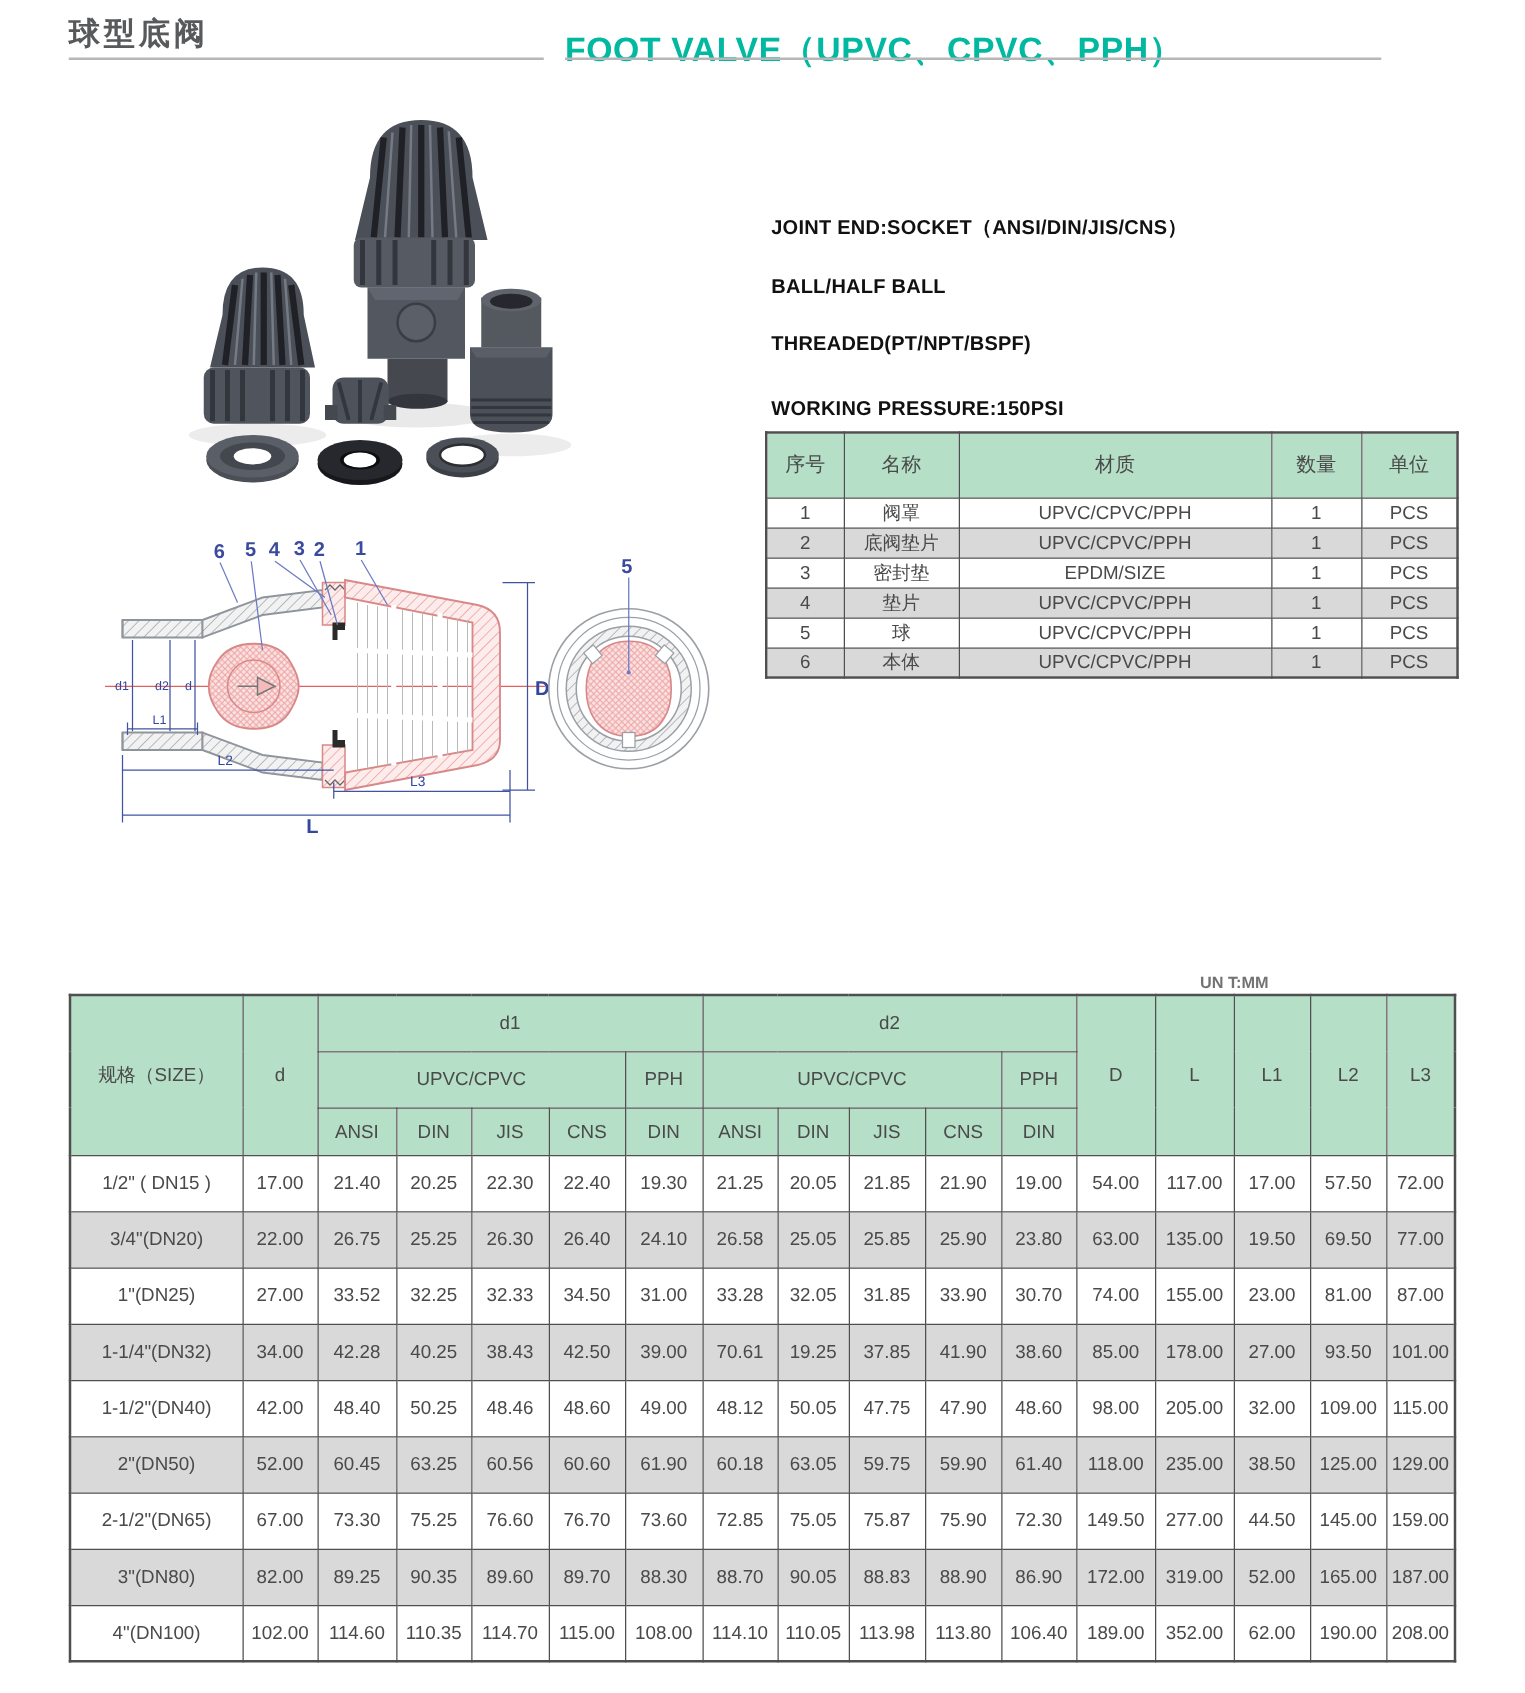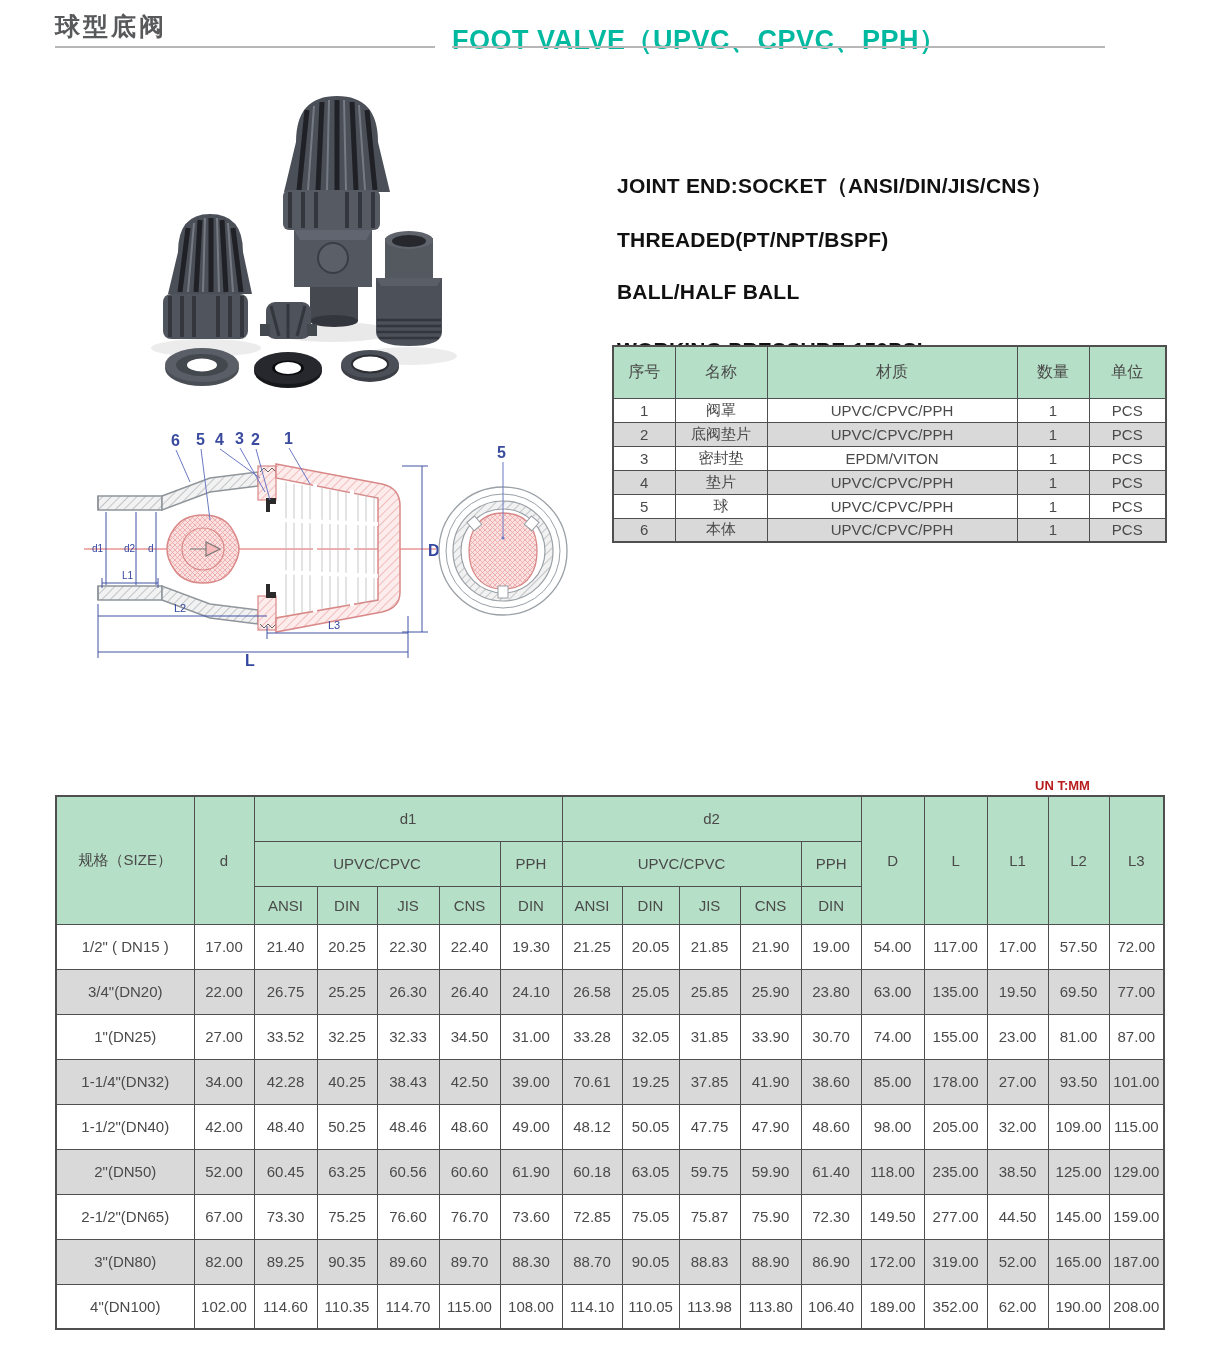--- a/index.html
+++ b/index.html
@@ -15,39 +15,39 @@
   .rule { position:absolute; top:46px; height:2px; background:#b7b7b7; }
   .rule-left  { left:55px;  width:380px; }
   .rule-right { left:452px; width:653px; }
 
   
   .photo   { position:absolute; left:100px; top:80px;  width:500px; height:340px; }
   .drawing { position:absolute; left:60px;  top:420px; width:552px; height:248px; }
 
   
   .specs { position:absolute; left:617px; top:172px; width:560px; }
-  .spec-line { font-size:21px; font-weight:bold; color:#111; margin-bottom:28px;
+  .spec-line { font-size:16px; font-weight:bold; color:#111; margin-bottom:28px;
                letter-spacing:0.2px; }
 
   
   table { border-collapse:collapse; table-layout:fixed; }
   th, td { border:1.5px solid #4f4f4f; text-align:center; vertical-align:middle;
            font-weight:normal; overflow:hidden; white-space:nowrap; }
   thead th { background:#b5dfc6; color:#4a4a4a; }
   tbody tr:nth-child(even) td { background:#d9d9d9; }
 
   
   .parts-table { position:absolute; left:612px; top:345px; width:553px;
                  border:2px solid #4f4f4f; }
   .parts-table th { height:52px; font-size:16px;text-align:center; }
   .parts-table td { height:24px; font-size:15px; }
 
   
-  .unit-note { position:absolute; left:960px; top:778px; width:205px; text-align:center;
-               font-size:13px; font-weight:bold; color:#b91c1c; }
+  .unit-note { position:absolute; left:960px; top:778px; width:205px; text-align:left;
+               font-size:13px; font-weight:bold; color:#737373; }
 
   
   .dim-table { position:absolute; left:55px; top:795px; width:1110px;
                border:2px solid #4f4f4f; }
   .dim-table th { font-size:15px; }
   .dim-table thead tr:nth-child(1) th { height:45px; }
   .dim-table thead tr:nth-child(2) th { height:45px;margin-top:25px; }
   .dim-table thead tr:nth-child(3) th { height:38px;margin-top:20px; }
   .dim-table td { height:45px; font-size:15px; color:#4a4a4a; }
 </style>
@@ -285,22 +285,22 @@
       <rect x="467" y="98" width="10" height="11" fill="#fff" stroke="#9aa0a6" stroke-width="1" transform="rotate(40 472 103)"></rect>
       <rect x="438" y="166" width="10" height="12" fill="#fff" stroke="#9aa0a6" stroke-width="1"></rect>
       <line x1="443" y1="42" x2="443" y2="118" stroke="#6a79c4" stroke-width="1"></line>
       <circle cx="443" cy="118" r="1.6" fill="#6a79c4"></circle>
       <text x="437" y="38" font-size="16" font-weight="bold" fill="#3a4b9e" font-family="Liberation Sans, sans-serif">5</text>
     </g>
   </svg>
 
   <div class="specs">
     <div class="spec-line">JOINT END:SOCKET（ANSI/DIN/JIS/CNS）</div>
+    <div class="spec-line">BALL/HALF BALL</div>
     <div class="spec-line">THREADED(PT/NPT/BSPF)</div>
-    <div class="spec-line">BALL/HALF BALL</div>
     <div class="spec-line" style="margin-top:34px">WORKING PRESSURE:150PSI</div>
   </div>
 
   <table class="parts-table">
     <colgroup>
       <col style="width:62px">
         <col style="width:92px">
         <col style="width:250px">
       <col style="width:72px">
         <col style="width:77px">
@@ -325,21 +325,21 @@
         <tr>
           <td>2</td>
           <td>底阀垫片</td>
           <td>UPVC/CPVC/PPH</td>
           <td>1</td>
           <td>PCS</td>
         </tr>
         <tr>
           <td>3</td>
           <td>密封垫</td>
-          <td>EPDM/VITON</td>
+          <td>EPDM/SIZE</td>
           <td>1</td>
           <td>PCS</td>
         </tr>
         <tr>
           <td>4</td>
           <td>垫片</td>
           <td>UPVC/CPVC/PPH</td>
           <td>1</td>
           <td>PCS</td>
         </tr>

